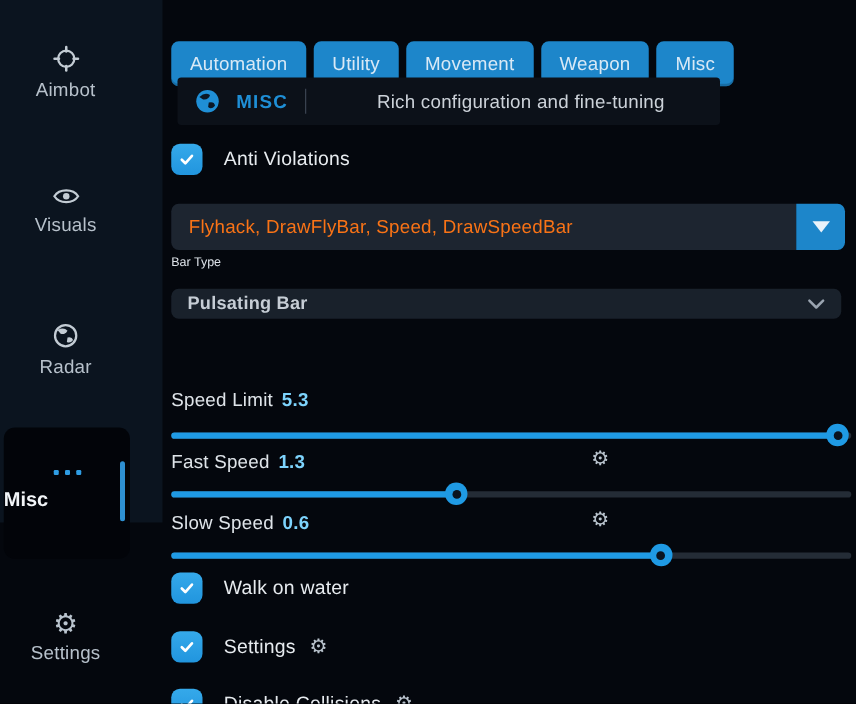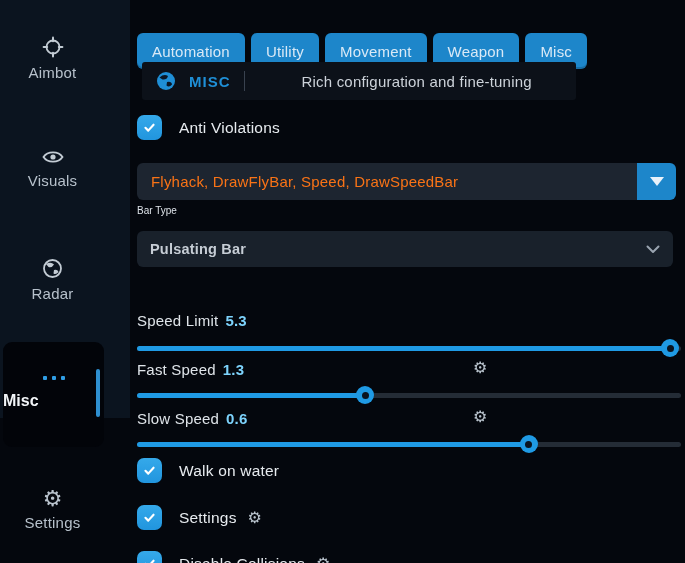--- a/index.html
+++ b/index.html
@@ -70,21 +70,21 @@
   .ms-button{
     width:39px; background:#1d86ca; border-radius:0 6px 6px 0;
     display:flex; align-items:center; justify-content:center; cursor:pointer;
   }
   .tri-down{
     width:0; height:0; border-left:7px solid transparent;
     border-right:7px solid transparent; border-top:9px solid #e9f2fa;
   }
   .field-label{ position:absolute; top:205px; left:0; font-size:10px; color:#dde2e8; }
   .select{
-    position:absolute; top:231px; left:0; width:536px; height:36px;
+    position:absolute; top:231px; left:0; width:536px; height:24px;
     background:#19212b; border-radius:6px; cursor:pointer;
     display:flex; align-items:center; justify-content:space-between; padding:0 13px;
   }
   .select-value{ font-size:14.5px; font-weight:bold; color:#c6cdd5; letter-spacing:.2px; }
   
   .slider-label{ position:absolute; left:0; font-size:15px; color:#dfe4e9; letter-spacing:.2px; }
   .slider-label .sl-value{ color:#7dd3fc; font-weight:bold; margin-left:7px; }
   .slider-label .label-gear{ position:absolute; left:336px; top:-1px; }
   .slider{ position:absolute; left:0; width:544px; height:18px; cursor:pointer; }
   .track{ position:absolute; top:7px; left:0; right:0; height:5px; border-radius:3px; background:#242c36; }

